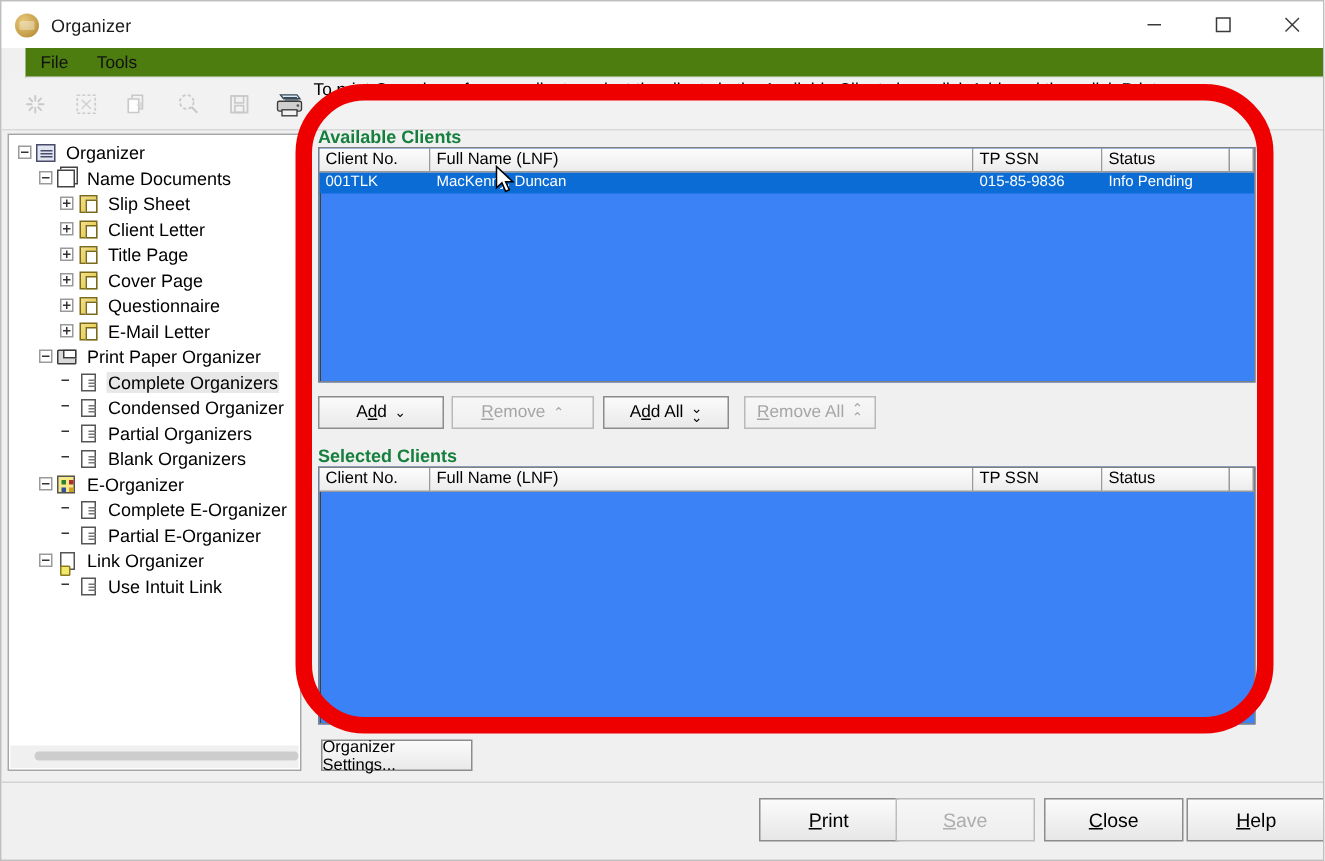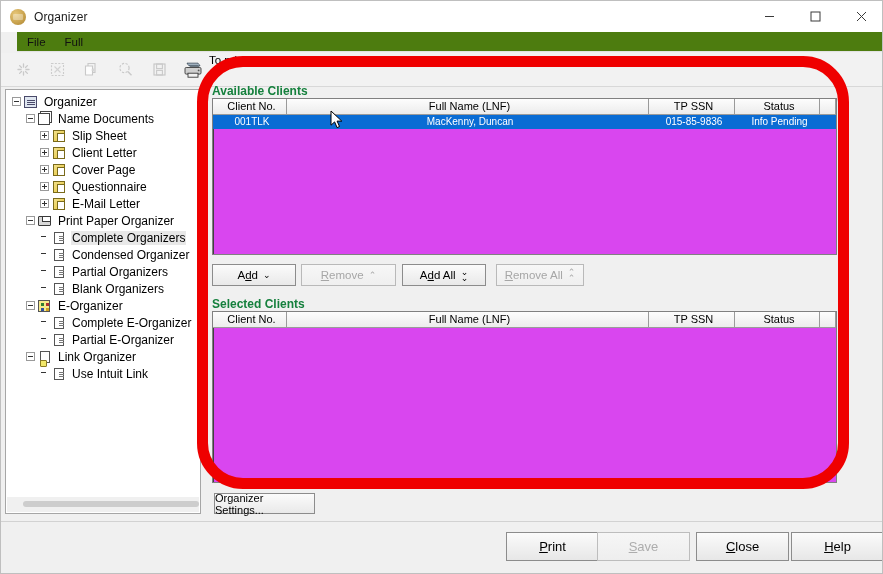--- a/index.html
+++ b/index.html
@@ -173,25 +173,24 @@
     font-size: 11.5px; color: #000; line-height: 14px;
   }
 
   .group-label {
     position: absolute; font-size: 12px; font-weight: bold; color: #15803d;
   }
   #lbl-available { left: 211px; top: 83px; }
   #lbl-selected  { left: 211px; top: 296px; }
 
   .listbox {
-    position: absolute; background: #d946ef;
+    position: absolute; background: #3b82f6;
     border: 1px solid #808080;
     box-shadow: inset 1px 1px 0 #404040;
     overflow: hidden;
-    text-align: center;
   }
   #available-list { left: 211px; top: 97px; width: 625px; height: 157px; }
   #selected-list  { left: 211px; top: 310px; width: 625px; height: 172px; }
 
   .lv-header { display: flex; height: 16px; background: #f0f0f0; }
   .lv-th {
     height: 16px; line-height: 15px;
     font-size: 11px; color: #000;
     padding-left: 4px;
     border-right: 1px solid #9a9a9a;
@@ -285,21 +284,21 @@
         <svg width="11" height="11" viewBox="0 0 11 11">
             <line x1="1" y1="1" x2="10" y2="10" stroke="#3a3a3a" stroke-width="1"></line>
             <line x1="10" y1="1" x2="1" y2="10" stroke="#3a3a3a" stroke-width="1"></line>
           </svg>
       </div>
     </div>
   </div>
 
   <div id="menubar">
     <div class="menu-item">File</div>
-    <div class="menu-item">Full</div>
+    <div class="menu-item">Tools</div>
   </div>
 
   <div id="toolbar">
     <div class="tool">
       <svg width="19" height="19" viewBox="0 0 19 19">
         <g stroke="#c9c9c9" stroke-width="1.3" fill="none" stroke-linecap="round">
           <line x1="9.5" y1="4" x2="9.5" y2="7"></line>
             <line x1="9.5" y1="12" x2="9.5" y2="15"></line>
           <line x1="4" y1="9.5" x2="7" y2="9.5"></line>
             <line x1="12" y1="9.5" x2="15" y2="9.5"></line>
@@ -377,20 +376,27 @@
           <span class="n-icon">
             <span class="ic-doc-y" style="position: absolute;"></span>
           </span>
           <span class="n-label">Client Letter</span>
         </div>
         <div class="node" style="padding-left: 32px;">
           <span class="expander plus"></span>
           <span class="n-icon">
             <span class="ic-doc-y" style="position: absolute;"></span>
           </span>
+          <span class="n-label">Title Page</span>
+        </div>
+        <div class="node" style="padding-left: 32px;">
+          <span class="expander plus"></span>
+          <span class="n-icon">
+            <span class="ic-doc-y" style="position: absolute;"></span>
+          </span>
           <span class="n-label">Cover Page</span>
         </div>
         <div class="node" style="padding-left: 32px;">
           <span class="expander plus"></span>
           <span class="n-icon">
             <span class="ic-doc-y" style="position: absolute;"></span>
           </span>
           <span class="n-label">Questionnaire</span>
         </div>
         <div class="node" style="padding-left: 32px;">

